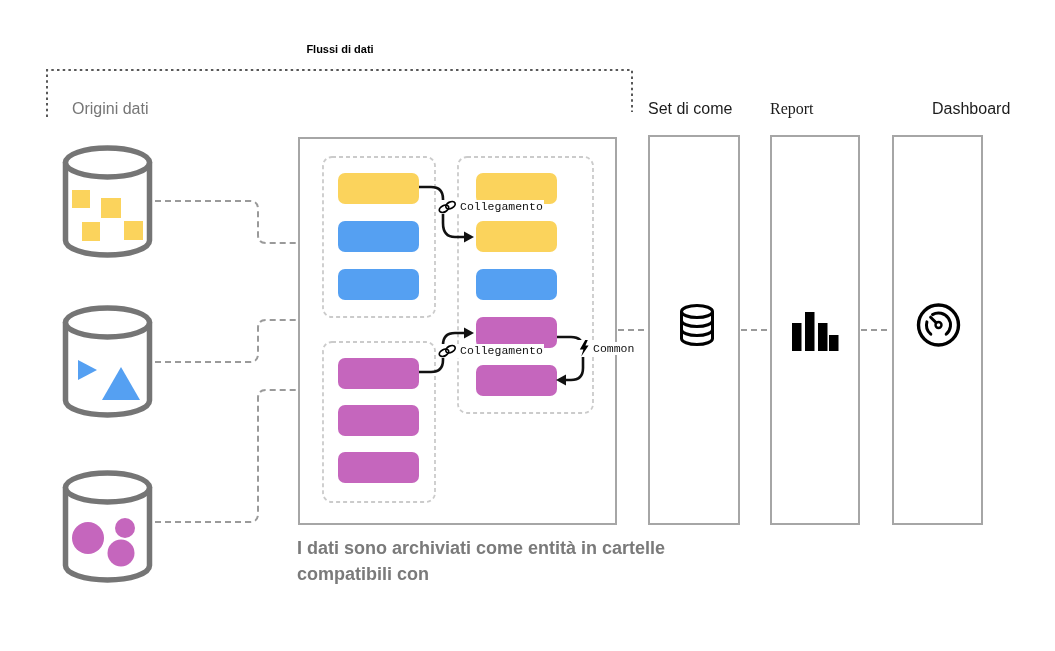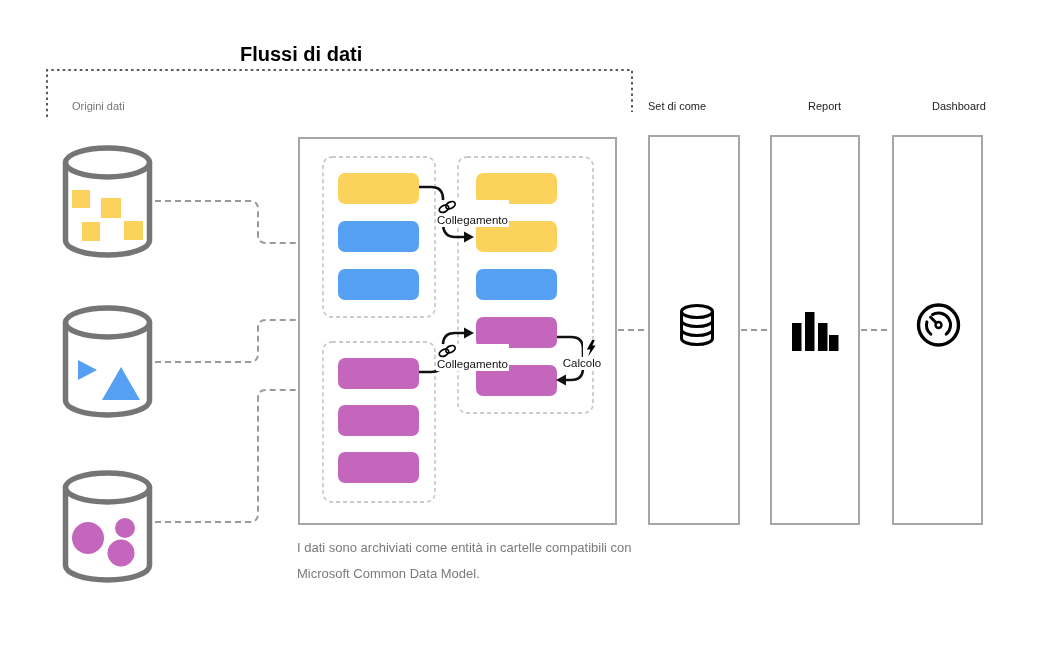--- a/index.html
+++ b/index.html
@@ -1,44 +1,44 @@
 <!DOCTYPE html>
 <html><head>
 <meta charset="utf-8">
 <style>
   html,body{margin:0;padding:0;background:#fff;}
   #canvas{position:relative;width:1055px;height:651px;background:#fff;
           font-family:"Liberation Sans", sans-serif;overflow:hidden;}
   #overlay{position:absolute;left:0;top:0;z-index:5;pointer-events:none;}
-  .col-label{position:absolute;top:100px;font-size:11px;color:#767676;white-space:nowrap;z-index:3;}
+  .col-label{position:absolute;top:100px;font-size:16px;color:#767676;white-space:nowrap;z-index:3;}
   .col-label.dark{color:#1c1c1c;}
-  #title{position:absolute;left:240px;top:43px;width:200px;
-         font-size:20px;font-weight:bold;color:#000;z-index:3;}
+  #title{position:absolute;left:240px;top:43px;width:200px;text-align:center;
+         font-size:11px;font-weight:bold;color:#000;z-index:3;}
   .big-box{position:absolute;border:2px solid #a6a6a6;background:#fff;box-sizing:border-box;z-index:1;}
   .entity-group{position:absolute;display:flex;flex-direction:column;align-items:flex-start;
                 box-sizing:border-box;z-index:2;}
   .entity{width:81px;height:31px;border-radius:7px;flex:0 0 auto;}
-  .anno{position:absolute;z-index:6;display:flex;flex-direction:column;}
+  .anno{position:absolute;z-index:6;display:flex;flex-direction:row;font-family:Liberation Mono, monospace;}
   .anno .icon-wrap{background:#fff;padding:0 2px;line-height:0;}
   .anno .anno-text{background:#fff;font-size:11.5px;color:#111;line-height:13px;padding:0 1px;white-space:nowrap;}
-  #caption{position:absolute;left:297px;top:535px;width:450px;font-size:13px;
-           line-height:26px;color:#7a7a7a;z-index:3;}
+  #caption{position:absolute;left:297px;top:535px;width:450px;font-size:18px;
+           line-height:26px;color:#7a7a7a;z-index:3;font-weight:bold;}
   .cyl{position:absolute;z-index:2;}
   .right-icon{position:absolute;z-index:3;}
 </style>
 </head>
 <body>
 
 <div id="canvas">
 
   <div id="title">Flussi di dati</div>
 
   <div class="col-label" style="left:72px;">Origini dati</div>
   <div class="col-label dark" style="left:648px;">Set di come</div>
-  <div class="col-label dark" style="left:808px;">Report</div>
+  <div class="col-label dark" style="left:770px;font-family:Liberation Serif, serif;">Report</div>
   <div class="col-label dark" style="left:932px;">Dashboard</div>
 
   <svg class="cyl" style="left:62px;top:145px;" width="91" height="113" viewBox="0 0 91 113">
     <g fill="none" stroke-width="5.5" stroke-linecap="round" stroke="#757575">
       <path d="M3.5,17.5 V95.5 A42,14.5 0 0 0 87.5,95.5 V17.5"></path>
       <ellipse cx="45.5" cy="17.5" rx="42" ry="14.5" fill="#fff"></ellipse>
     </g>
     <g stroke="none">
       <rect x="10" y="45" width="18" height="18" fill="#FBD35C"></rect>
       <rect x="39" y="53" width="20" height="20" fill="#FBD35C"></rect>
@@ -141,26 +141,25 @@
     </span>
     <span class="anno-text">Collegamento</span>
   </div>
 
   <div class="anno" style="left:558px;top:340px;align-items:center;width:48px;">
     <span class="icon-wrap" style="align-self:center;margin-left:18px;">
       <svg width="12" height="17" viewBox="0 0 12 17">
         <path d="M7.2,0 L9.8,0 L7.4,5.6 L10.6,5.6 L3.2,16.5 L5.4,9.6 L1.8,9.6 Z" fill="#000"></path>
       </svg>
     </span>
-    <span class="anno-text">Calcolo</span>
+    <span class="anno-text">Common</span>
   </div>
 
   <div id="caption">
     <div>I dati sono archiviati come entità in cartelle compatibili con</div>
-    <div>Microsoft Common Data Model.</div>
   </div>
 
   <div class="big-box" style="left:648px;top:135px;width:92px;height:390px;"></div>
   <div class="big-box" style="left:770px;top:135px;width:90px;height:390px;"></div>
   <div class="big-box" style="left:892px;top:135px;width:91px;height:390px;"></div>
 
   <svg class="right-icon" style="left:678px;top:303px;" width="38" height="44" viewBox="0 0 38 44" fill="none" stroke="#000" stroke-width="3">
     <path d="M3.5,8.5 V35.5 A15.5,6 0 0 0 34.5,35.5 V8.5"></path>
     <ellipse cx="19" cy="8.5" rx="15.5" ry="6"></ellipse>
     <path d="M3.5,17.5 A15.5,6 0 0 0 34.5,17.5"></path>

